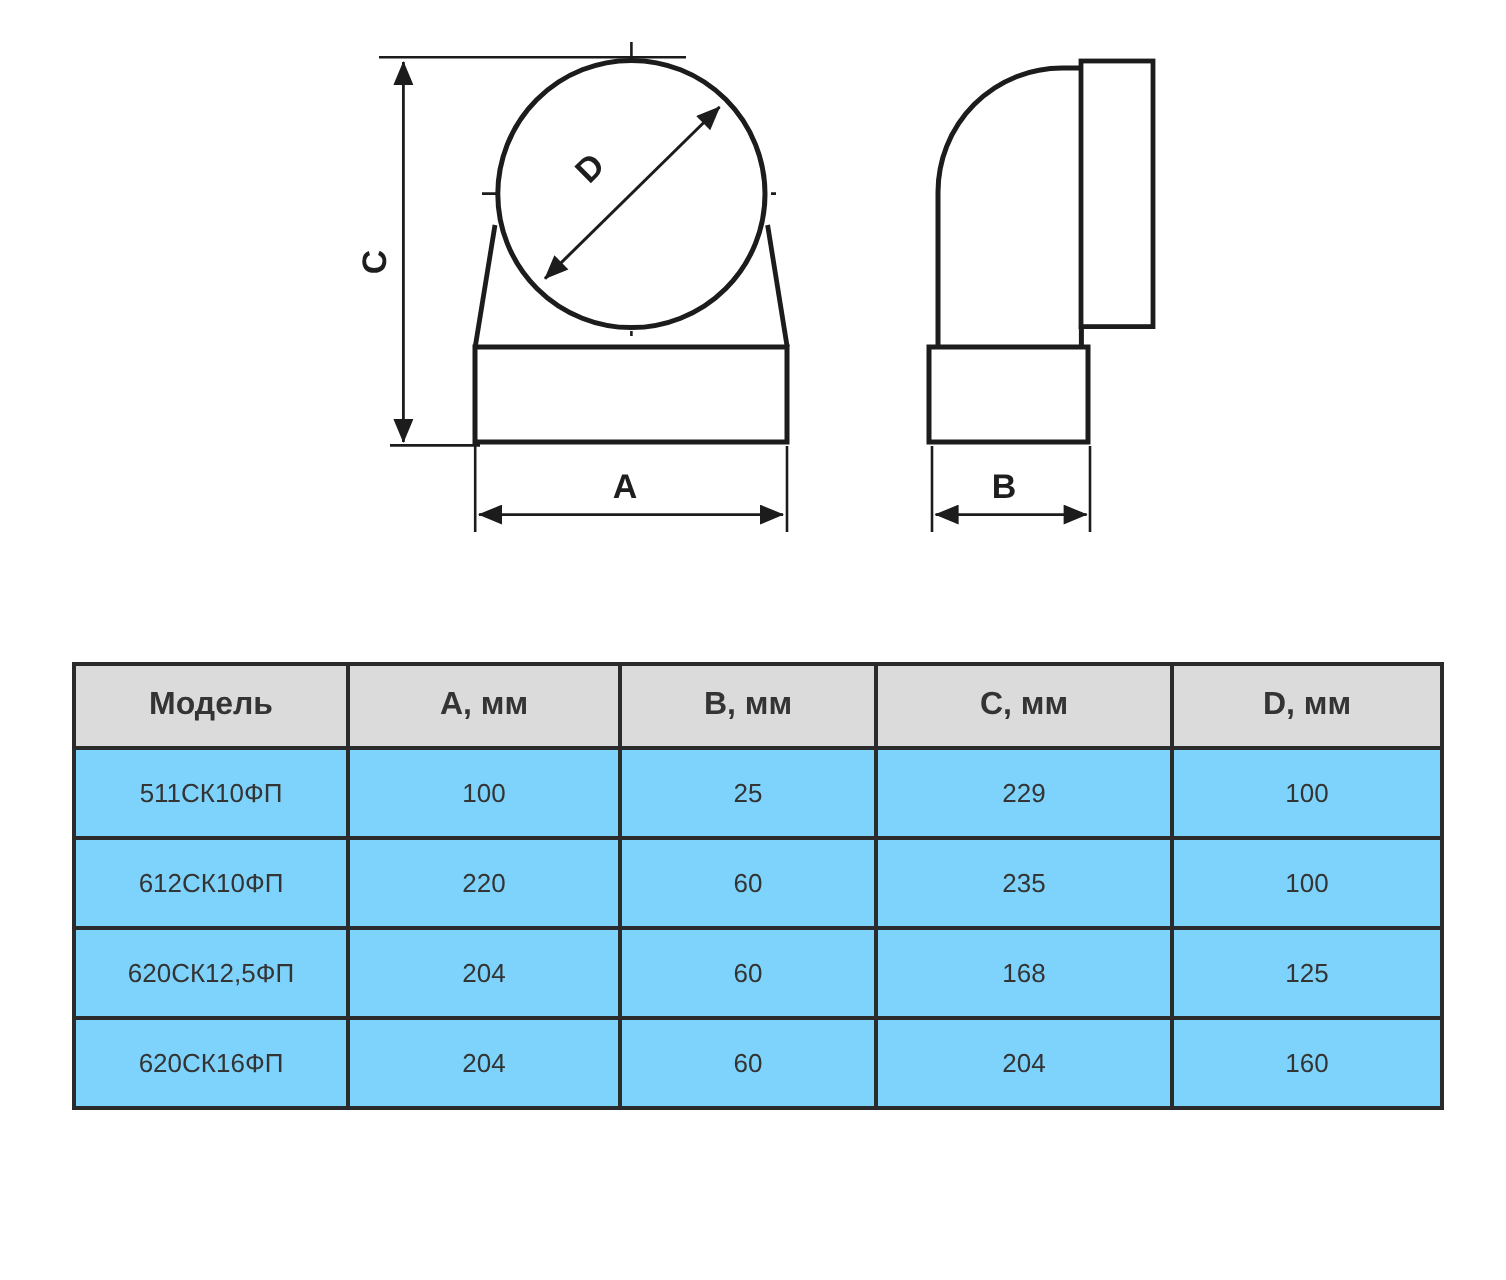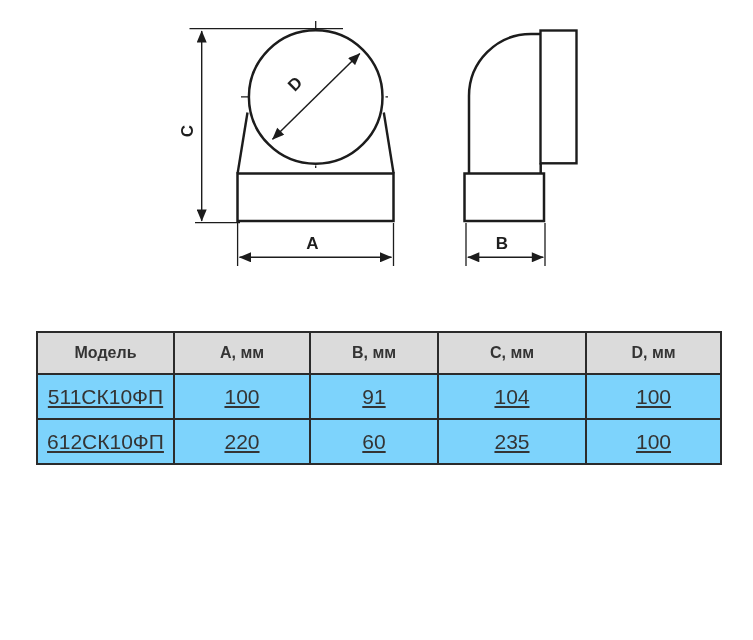--- a/index.html
+++ b/index.html
@@ -33,23 +33,22 @@
     padding:0;
   }
   table.dims th{
     height:40px;
     background:#dbdbdb;
     font-size:16px;
     font-weight:bold;
   }
   table.dims td{
     height:43px;
-    font-size:21px;
+    font-size:13px;
     font-weight:normal;
-    text-decoration:underline;
   }
 </style>
 </head>
 <body>
 
 <div class="canvas">
 
   <svg class="drawing-svg" width="753" height="300" viewBox="0 0 753 300">
     <defs>
       <marker id="arr" viewBox="0 0 12 10" markerWidth="13" markerHeight="10" refX="11.5" refY="5" orient="auto-start-reverse" markerUnits="userSpaceOnUse">
@@ -115,27 +114,41 @@
         <th>A, мм</th>
         <th>B, мм</th>
         <th>C, мм</th>
         <th>D, мм</th>
       </tr>
     </thead>
     <tbody>
       <tr>
         <td>511СК10ФП</td>
         <td>100</td>
-        <td>91</td>
-        <td>104</td>
+        <td>25</td>
+        <td>229</td>
         <td>100</td>
       </tr>
       <tr>
         <td>612СК10ФП</td>
         <td>220</td>
         <td>60</td>
         <td>235</td>
         <td>100</td>
       </tr>
+      <tr>
+        <td>620СК12,5ФП</td>
+        <td>204</td>
+        <td>60</td>
+        <td>168</td>
+        <td>125</td>
+      </tr>
+      <tr>
+        <td>620СК16ФП</td>
+        <td>204</td>
+        <td>60</td>
+        <td>204</td>
+        <td>160</td>
+      </tr>
     </tbody>
   </table>
 
 </div>
 
 </body></html>

